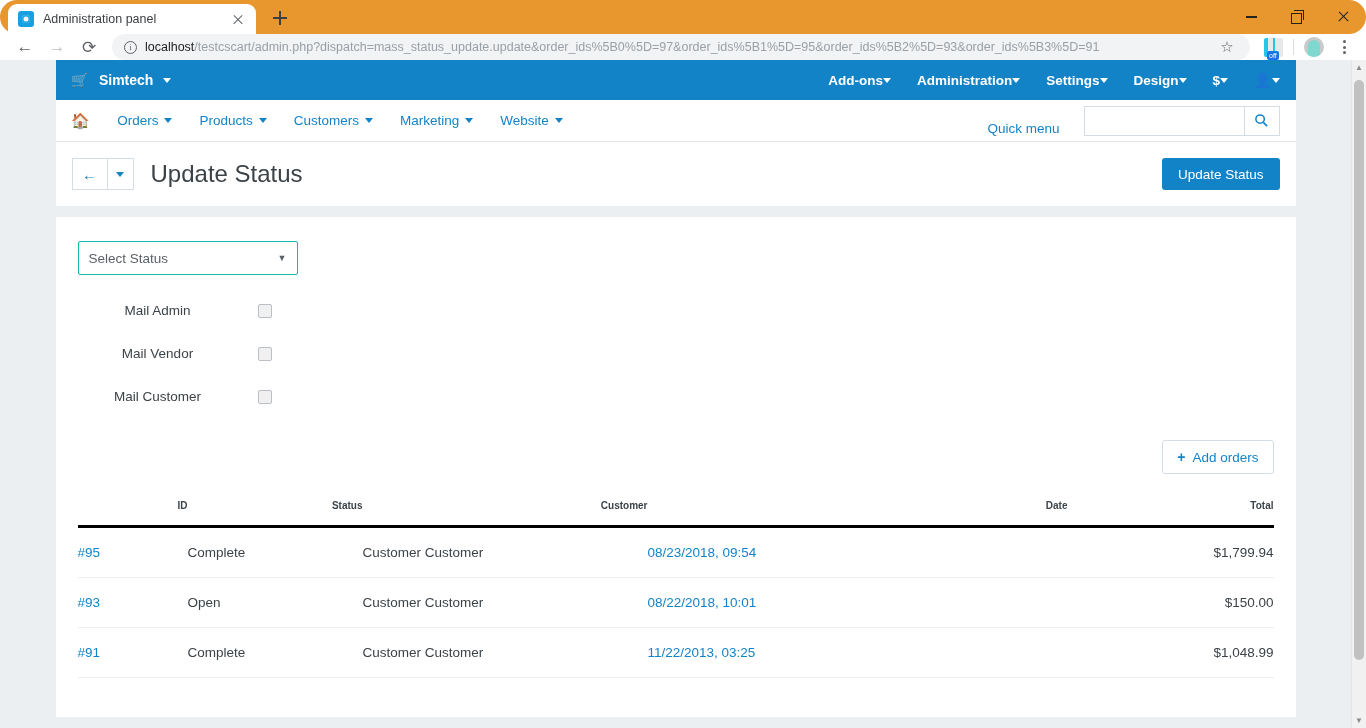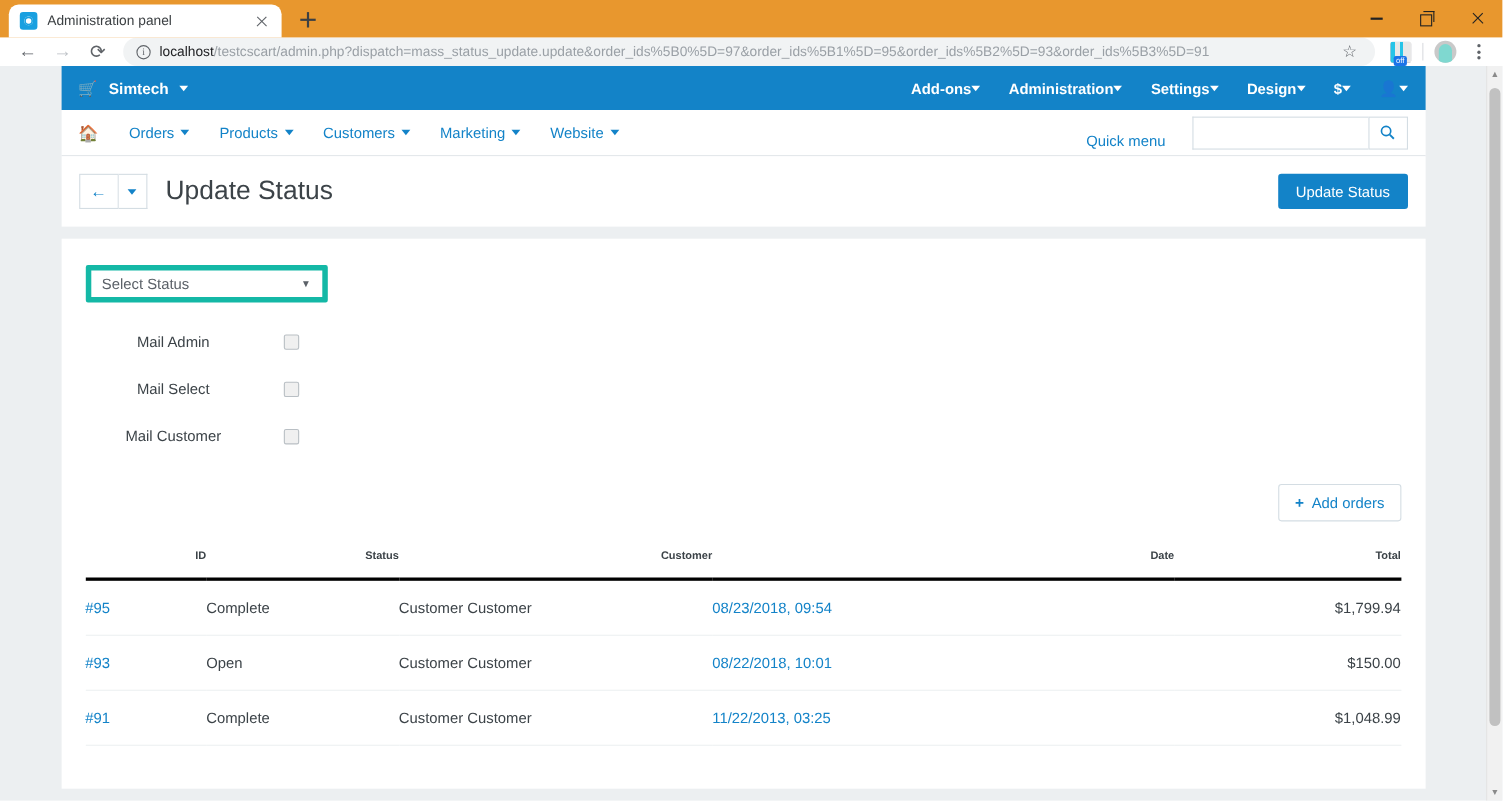--- a/index.html
+++ b/index.html
@@ -6,21 +6,21 @@
   html, body {
     width: 1366px; height: 728px;
     overflow: hidden;
     font-family: "Liberation Sans", sans-serif;
     background: #ffffff;
   }
 
   
   .titlebar {
     height: 34px; background: #e8972e;
-    display: flex; align-items: flex-end; position: relative;
+    display: flex; align-items: flex-end; position: relative; border-radius: 17px;
   }
   .tabstrip { display: flex; align-items: flex-end; padding-left: 8px; flex: 1; }
   .tab {
     display: flex; align-items: center; gap: 9px;
     height: 30px; width: 248px;
     background: #ffffff;
     border-radius: 9px 9px 0 0;
     padding: 0 10px;
   }
   .tab-favicon {
@@ -203,21 +203,21 @@
     border: none; border-radius: 3px; height: 32px; padding: 0 16px;
     font-size: 13.5px; font-family: "Liberation Sans", sans-serif;
   }
 
   
   .card {
     background: #fff; margin-top: 11px; padding: 24px 22px 0 22px;
     min-height: 500px;
   }
   .select-status {
-    width: 220px; height: 34px; border: 5px solid #14b8a6;
+    width: 220px; height: 34px; border: 1px solid #14b8a6;
     background: #fff; display: flex; align-items: center;
     padding: 0 10px; font-size: 13.5px; color: #5b6168;
     border-radius: 2px;
   }
   .select-arrow { margin-left: auto; font-size: 9px; color: #5b6168; }
 
   .field-row {
     display: flex; align-items: center; margin-top: 28px;
   }
   .field-label {
@@ -405,21 +405,21 @@
           <span>Select Status</span>
           <span class="select-arrow">▼</span>
         </div>
 
         <div class="field-row">
           <div class="field-label">Mail Admin</div>
           <div class="checkbox"></div>
         </div>
 
         <div class="field-row">
-          <div class="field-label">Mail Select</div>
+          <div class="field-label">Mail Vendor</div>
           <div class="checkbox"></div>
         </div>
 
         <div class="field-row">
           <div class="field-label">Mail Customer</div>
           <div class="checkbox"></div>
         </div>
 
         <div class="addorders-row">
           <button class="add-btn">

